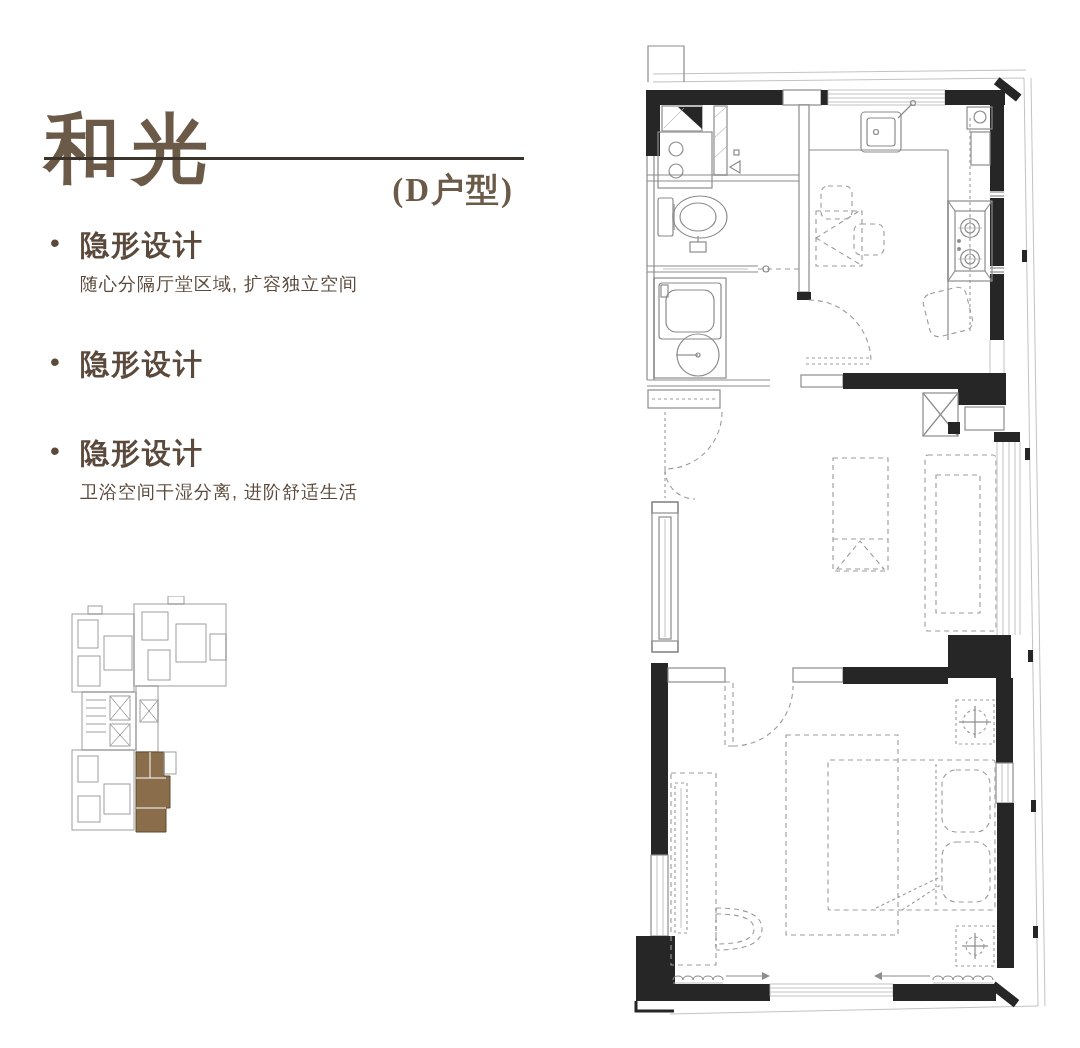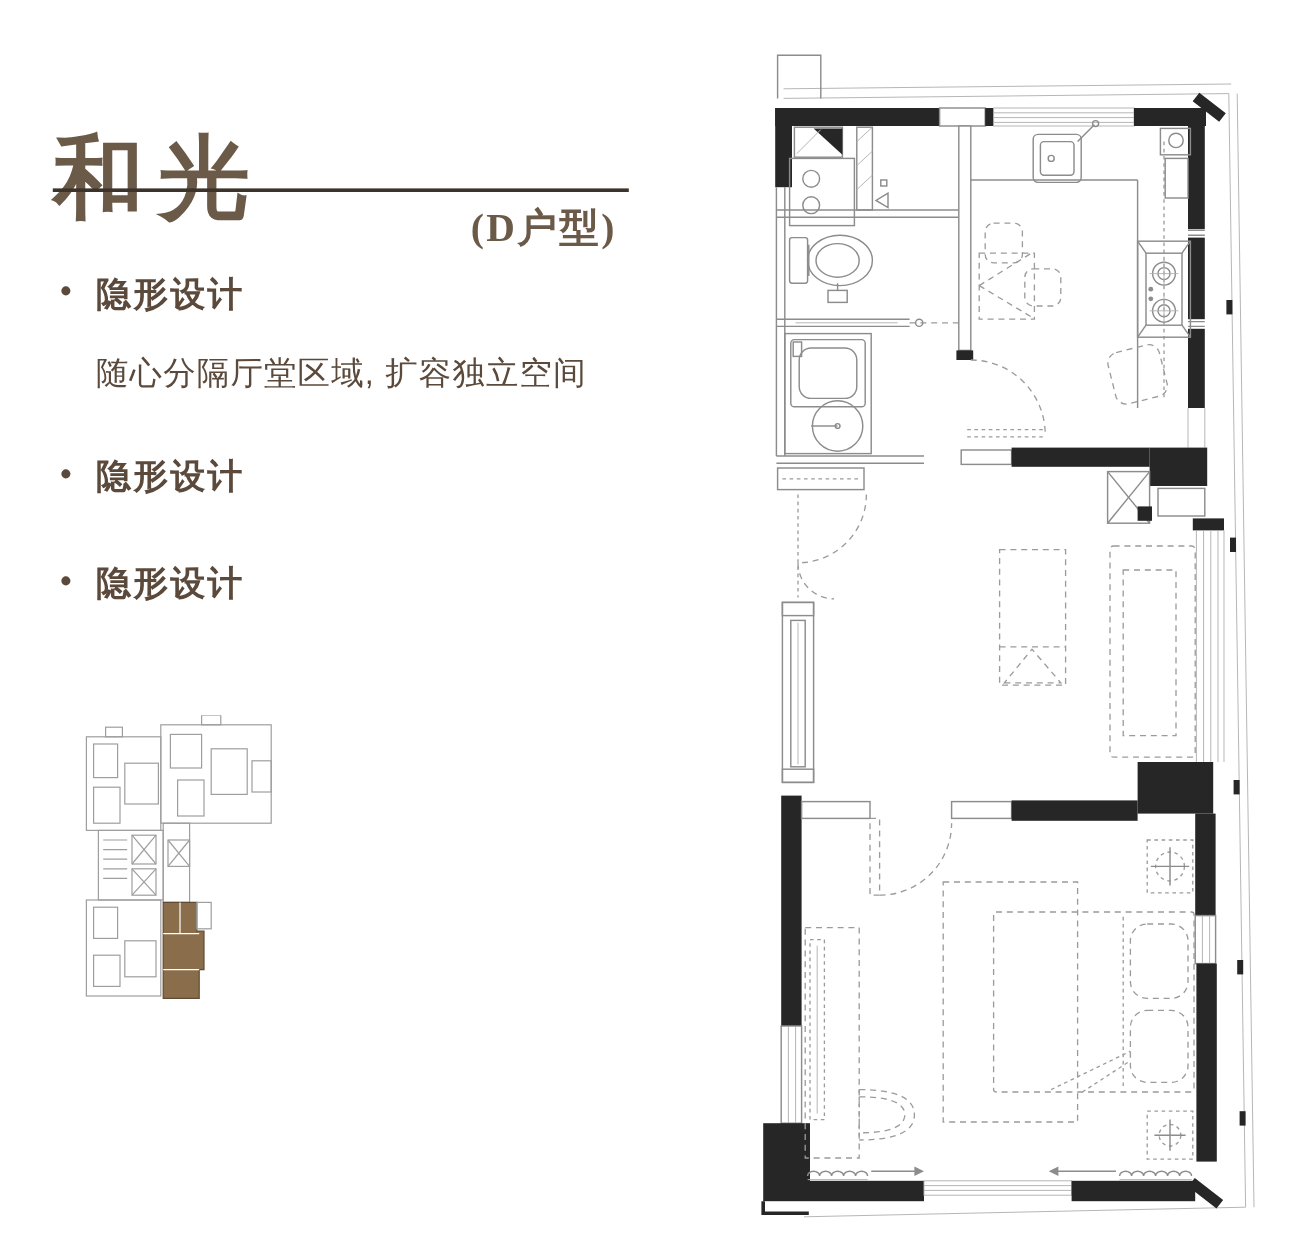--- a/index.html
+++ b/index.html
@@ -19,21 +19,21 @@
                font-family:"Liberation Serif","DejaVu Serif",serif;display:flex;align-items:center;
                justify-content:center;margin:0 0 2px 2px;}
   .rule{position:absolute;left:44px;top:157px;width:480px;height:3px;background:#3c332b;}
   .dtype{position:absolute;left:44px;top:168px;width:470px;text-align:right;color:#6b5a48;
          font-family:"Liberation Serif","DejaVu Serif",serif;font-weight:bold;font-size:33px;
          letter-spacing:2px;}
   .features{position:absolute;left:50px;top:226px;margin:0;padding:0;list-style:none;color:#5b4a3c;}
   .features li{position:relative;padding-left:30px;margin-bottom:49px;}
   .feat-dot{position:absolute;left:0;top:3px;font-size:28px;line-height:28px;color:#5b4a3c;}
   .feat-title{font-size:29px;font-weight:bold;letter-spacing:2px;}
-  .feat-desc{font-size:27px;margin-top:27px;letter-spacing:1px;white-space:nowrap;}
+  .feat-desc{font-size:18px;margin-top:6px;letter-spacing:1px;white-space:nowrap;}
   .keyplan{position:absolute;left:64px;top:596px;}
   .plan{position:absolute;left:618px;top:28px;}
   
   .w{fill:#262626;stroke:none;}
   .ln{stroke:#8c8c8c;stroke-width:1.2;fill:none;}
   .thin{stroke:#b3b3b3;stroke-width:0.8;fill:none;}
   .d{stroke:#9b9b9b;stroke-width:1.1;fill:none;stroke-dasharray:5 4;}
   .d2{stroke-dasharray:3 3;}
   .gw{fill:#ffffff;stroke:#8c8c8c;stroke-width:1.2;}
   .k{fill:none;stroke:#9e9e9e;stroke-width:1;}
@@ -55,20 +55,21 @@
       <div class="feat-title">隐形设计</div>
       <div class="feat-desc">随心分隔厅堂区域, 扩容独立空间</div>
     </li>
     <li>
       <span class="feat-dot">•</span>
       <div class="feat-title">隐形设计</div>
     </li>
     <li>
       <span class="feat-dot">•</span>
       <div class="feat-title">隐形设计</div>
+      <div class="feat-desc">卫浴空间干湿分离, 进阶舒适生活</div>
     </li>
   </ul>
 
   <svg class="keyplan" width="172" height="238" viewBox="0 0 172 238">
 
     <rect x="8" y="18" width="62" height="78" class="k"></rect>
     <rect x="14" y="24" width="20" height="28" class="k"></rect>
     <rect x="40" y="40" width="28" height="34" class="k"></rect>
     <rect x="14" y="60" width="22" height="30" class="k"></rect>
     <rect x="24" y="10" width="14" height="8" class="k"></rect>

